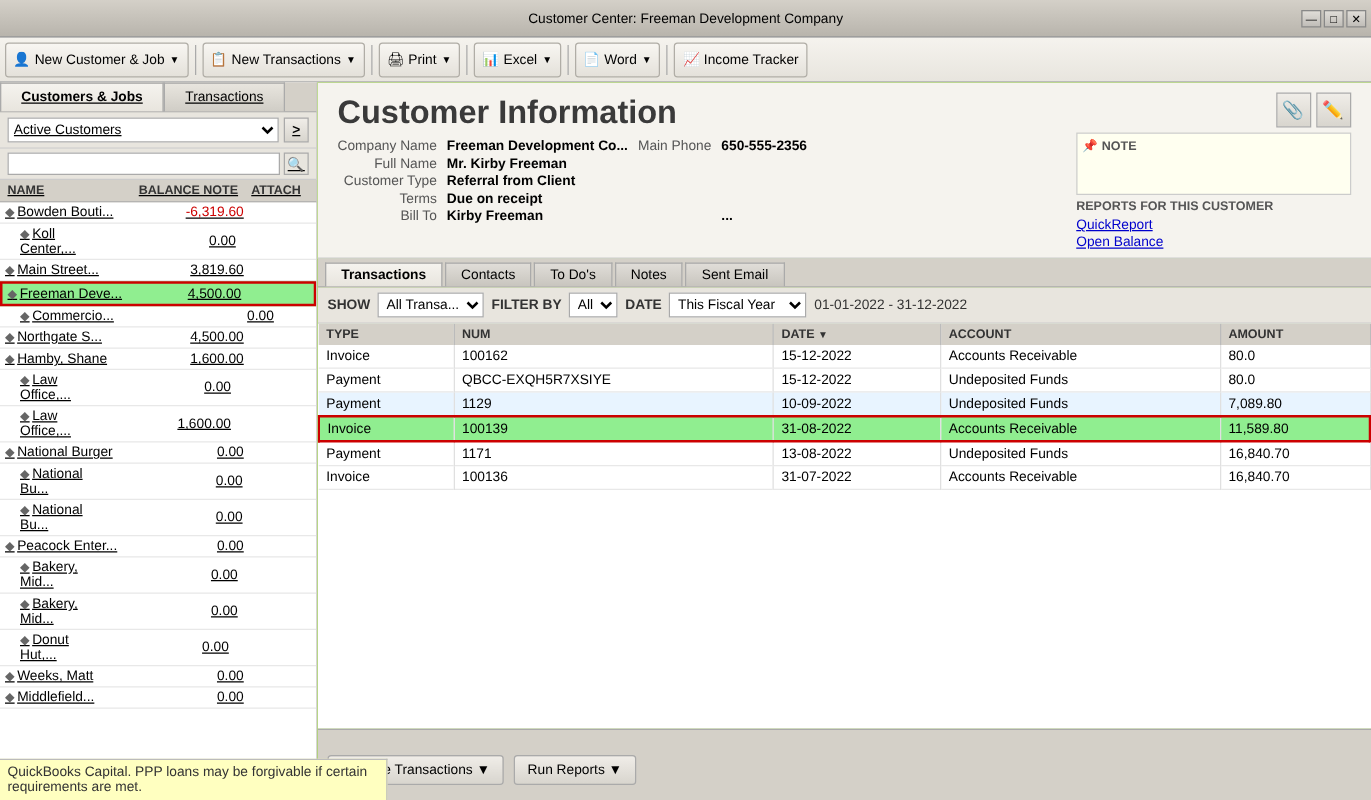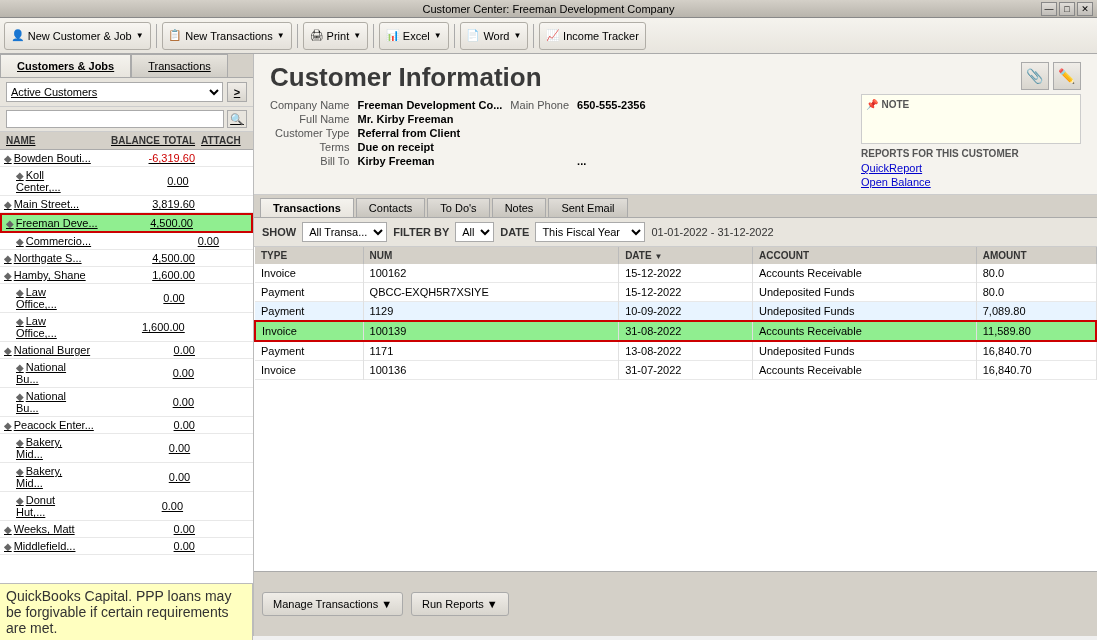--- a/index.html
+++ b/index.html
@@ -1,21 +1,21 @@
 <!DOCTYPE html>
 <html><head>
   <meta charset="utf-8">
   <style>
     * { box-sizing: border-box; margin: 0; padding: 0; }
     body { font-family: Arial, sans-serif; font-size: 12px; background: #f0f0f0; overflow: hidden; width: 1097px; height: 640px; }
     
     
     #title-bar {
       background: linear-gradient(to bottom, #d4d0c8, #b8b4ac);
-      height: 18px;
+      height: 30px;
       display: flex;
       align-items: center;
       justify-content: center;
       font-size: 11px;
       color: #000;
       border-bottom: 1px solid #888;
       position: relative;
     }
     #title-bar .window-controls {
       position: absolute;
@@ -448,21 +448,21 @@
       <div class="expand-btn">&gt;</div>
     </div>
 
     <div id="search-row">
       <input type="text" id="search-input" placeholder="" style="">
       <div class="search-btn">🔍</div>
     </div>
 
     <div id="customer-list-header">
       <span class="list-col-header">NAME</span>
-      <span class="list-col-header">BALANCE TOTAL</span>
+      <span class="list-col-header">BALANCE NOTE</span>
       <span class="list-col-header">ATTACH</span>
     </div>
 
     <div id="customer-list">
     <div class="customer-row">
           <span class="cust-name"><span class="cust-diamond">◆</span>Bowden Bouti...</span>
           <span class="cust-balance negative">-6,319.60</span>
           <span></span>
         </div>
         <div class="customer-row indent">
@@ -705,15 +705,15 @@
         </div>
         <div class="bottom-btn">
           <span>Run Reports</span>
           <span>▼</span>
         </div>
       </div>
     </div>
   </div>
 </div>
 
-<div style="position:absolute; bottom:0; left:0; width:253px; background:#ffffc0; border-top:1px solid #bbb; border-right:1px solid #bbb; padding:4px 6px; font-size:14px; color:#333; z-index:10;">
+<div style="position:absolute; bottom:0; left:0; width:310px; background:#ffffc0; border-top:1px solid #bbb; border-right:1px solid #bbb; padding:4px 6px; font-size:11px; color:#333; z-index:10;">
   <span>QuickBooks Capital. PPP loans may be forgivable if certain requirements are met.</span>
 </div>
 
 </body></html>

